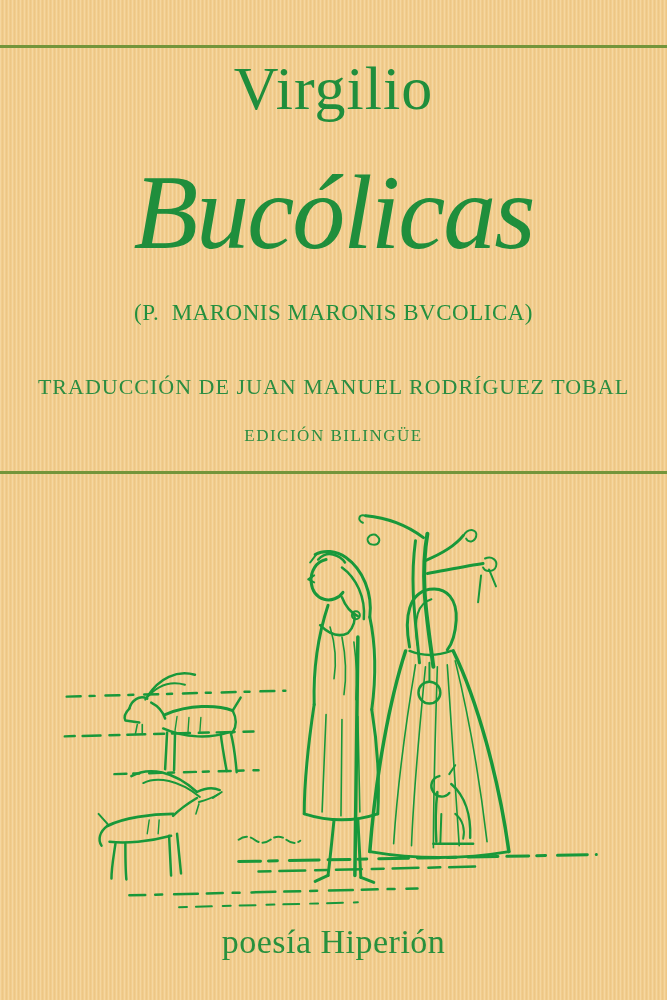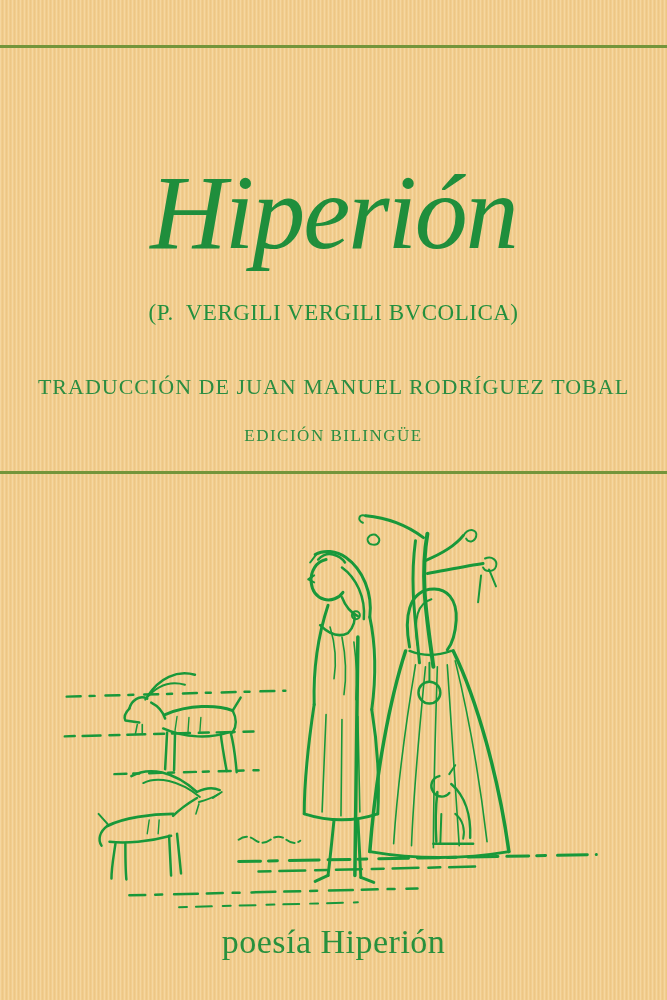--- a/index.html
+++ b/index.html
@@ -63,24 +63,25 @@
     stroke-linecap:round;stroke-linejoin:round;
   }
 </style>
 </head>
 <body>
 
 <div class="cover">
 
   <div class="rule rule-top"></div>
 
-
-  <div class="title">Hiperión</div>
-
-  <div class="latin">(P.  VERGILI VERGILI BVCOLICA)</div>
+  <div class="author">Virgilio</div>
+
+  <div class="title">Bucólicas</div>
+
+  <div class="latin">(P.  MARONIS MARONIS BVCOLICA)</div>
 
   <div class="translator">TRADUCCIÓN DE JUAN MANUEL RODRÍGUEZ TOBAL</div>
 
   <div class="edition">EDICIÓN BILINGÜE</div>
 
   <div class="rule rule-mid"></div>
 
   <svg class="art" viewBox="0 0 560 465" role="img" aria-label="Green line engraving: a shepherd with one arm raised over his head stands holding a staff beside a veiled figure in a long bell-shaped cloak with a hanging pendant, under a sparse young tree; a standing goat above, a larger goat below with head raised, and a small kid sitting at the cloak's edge on dashed rocky ground">
 
     <g>

